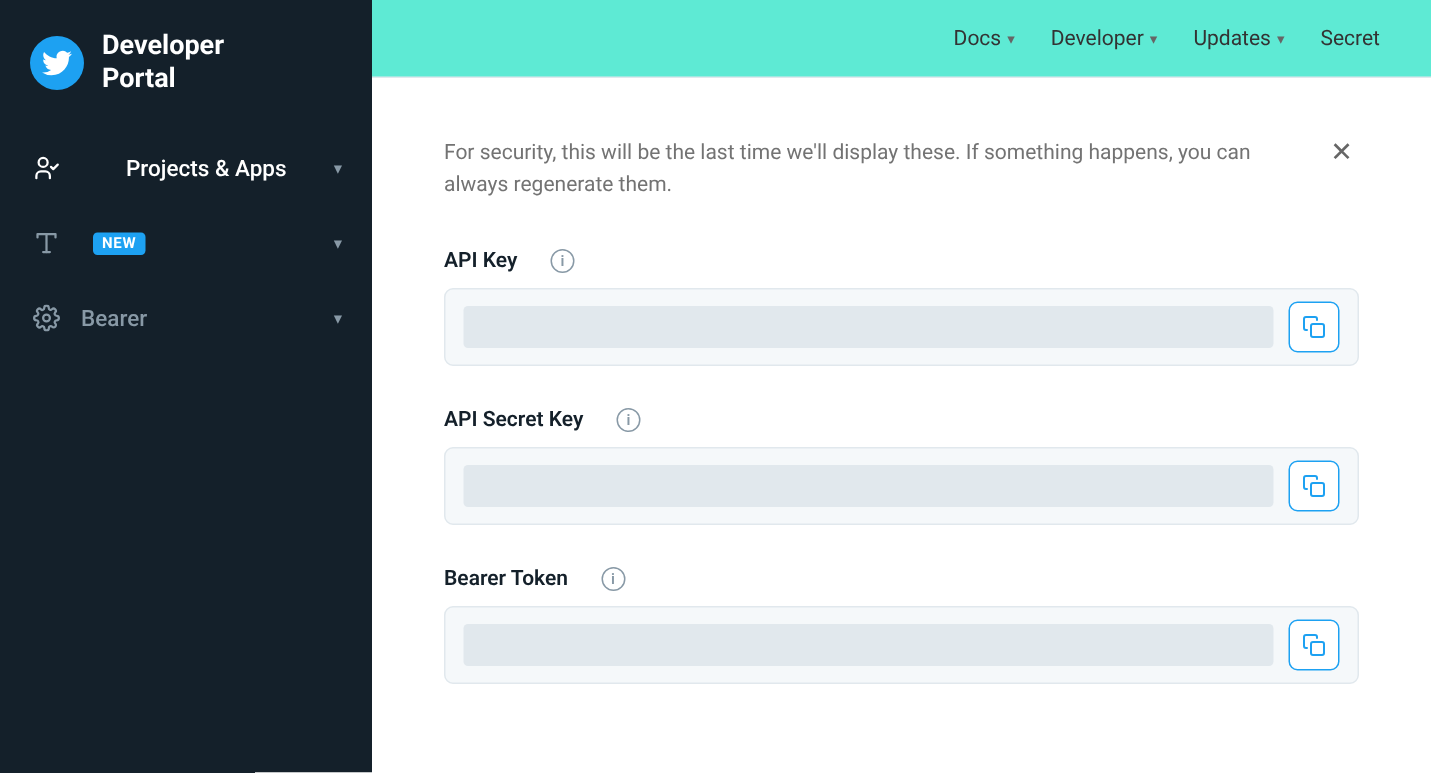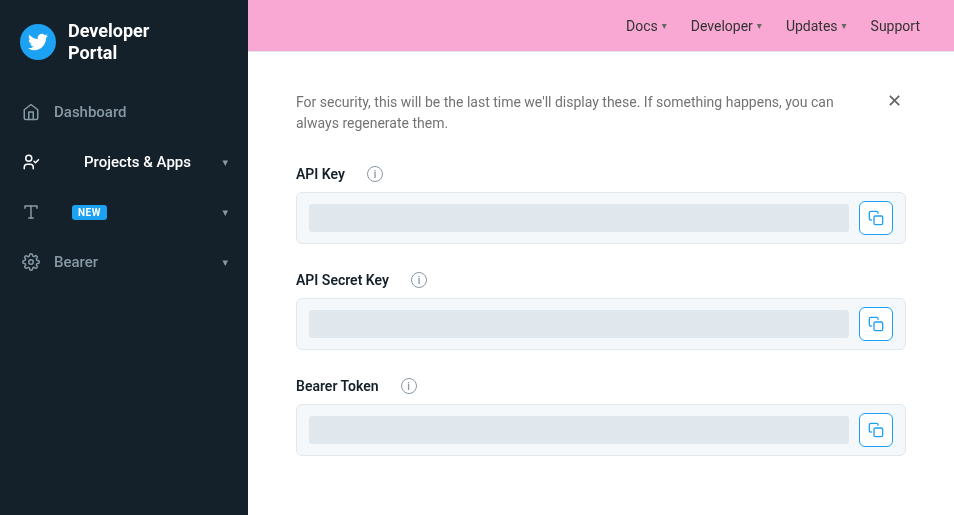--- a/index.html
+++ b/index.html
@@ -1,21 +1,21 @@
 <!DOCTYPE html>
 <html><head>
   <meta charset="utf-8">
   <style>
     * { box-sizing: border-box; margin: 0; padding: 0; }
     body { font-family: -apple-system, BlinkMacSystemFont, 'Segoe UI', Roboto, sans-serif; display: flex; flex-direction: column; height: 515px; width: 954px; overflow: hidden; }
 
     
     .top-nav {
       height: 52px;
-      background: #f9a8d4;
+      background: #5eead4;
       border-bottom: 1px solid #e1e8ed;
       display: flex;
       align-items: center;
       justify-content: flex-end;
       padding: 0 24px;
       position: fixed;
       top: 0;
       left: 248px;
       right: 0;
       z-index: 10;
@@ -103,21 +103,21 @@
       color: #8899a6;
       margin-left: auto;
     }
     .badge-new {
       background: #1da1f2;
       color: #fff;
       font-size: 10px;
       font-weight: 700;
       padding: 2px 6px;
       border-radius: 3px;
-      margin-left: 18px;
+      margin-left: 8px;
       letter-spacing: 0.5px;
     }
 
     
     .main-content {
       flex: 1;
       background: #fff;
       margin-top: 52px;
       padding: 40px 48px;
       overflow-y: auto;
@@ -215,29 +215,20 @@
         </svg>
       </div>
       <div class="logo-text">
         <span>Developer</span><br>
         <span>Portal</span>
       </div>
     </div>
 
     <nav class="sidebar-nav">
 
-      <div class="sidebar-item">
-        <div class="sidebar-icon">
-          <svg width="18" height="18" viewBox="0 0 24 24" fill="none" stroke="#8899a6" stroke-width="2" stroke-linecap="round" stroke-linejoin="round">
-            <path d="M3 9l9-7 9 7v11a2 2 0 01-2 2H5a2 2 0 01-2-2z"></path>
-            <polyline points="9 22 9 12 15 12 15 22"></polyline>
-          </svg>
-        </div>
-        <span class="sidebar-item-label">Dashboard</span>
-      </div>
 
       <div class="sidebar-item active">
         <div class="sidebar-icon">
           <svg width="18" height="18" viewBox="0 0 24 24" fill="none" stroke="#fff" stroke-width="2" stroke-linecap="round" stroke-linejoin="round">
             <circle cx="9" cy="7" r="4"></circle>
             <path d="M3 21v-2a4 4 0 014-4h4a4 4 0 014 4v2"></path>
             <path d="M16 11l2 2 4-4"></path>
           </svg>
         </div>
         <span class="sidebar-item-label">Projects &amp; Apps</span>
@@ -279,21 +270,21 @@
         </div>
         <div class="nav-item">
           <span>Developer</span>
           <span class="nav-chevron">▾</span>
         </div>
         <div class="nav-item">
           <span>Updates</span>
           <span class="nav-chevron">▾</span>
         </div>
         <div class="nav-item">
-          <span>Support</span>
+          <span>Secret</span>
         </div>
       </div>
     </div>
 
     <main class="main-content">
 
       <div class="security-notice">
         <p class="security-text">For security, this will be the last time we'll display these. If something happens, you can always regenerate them.</p>
         <button class="close-btn">✕</button>
       </div>

